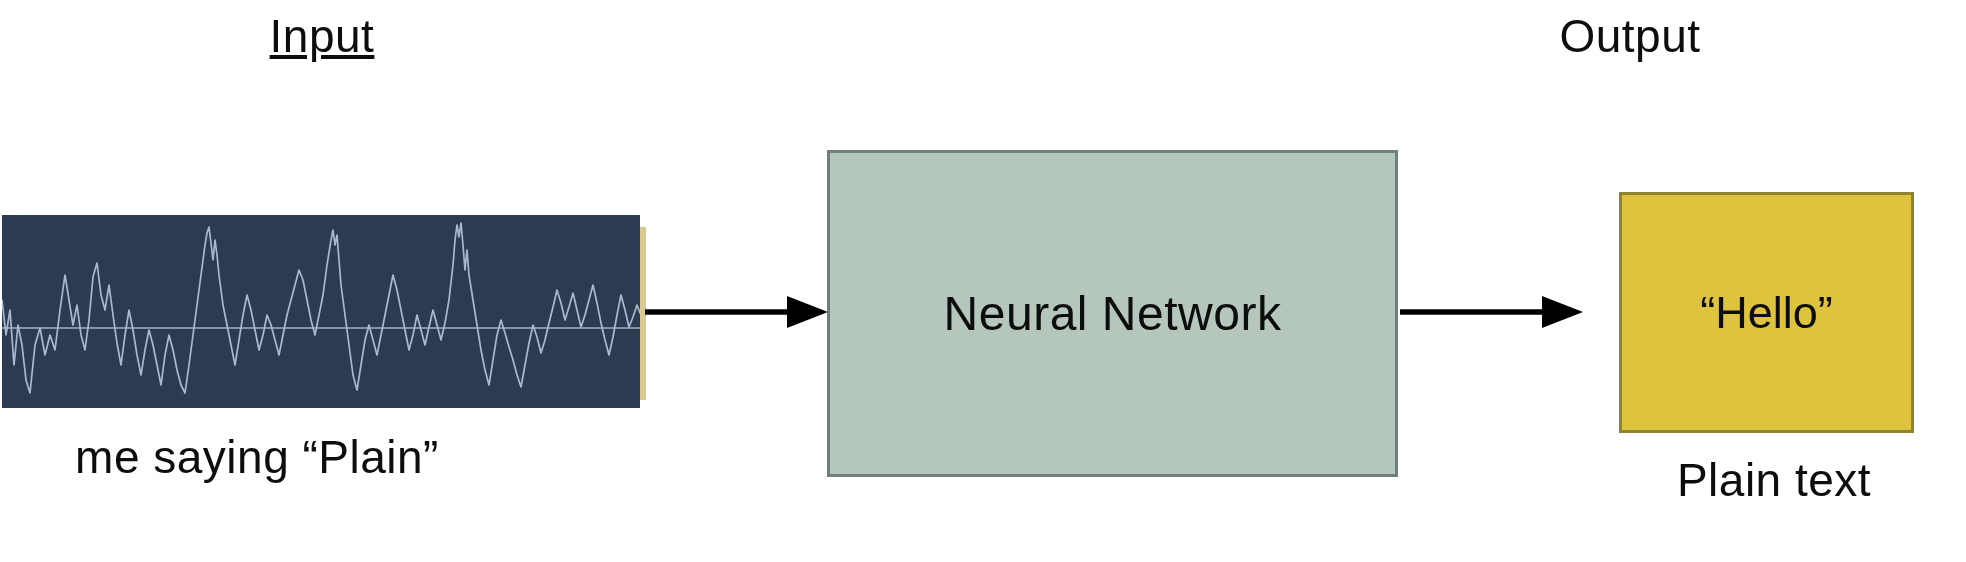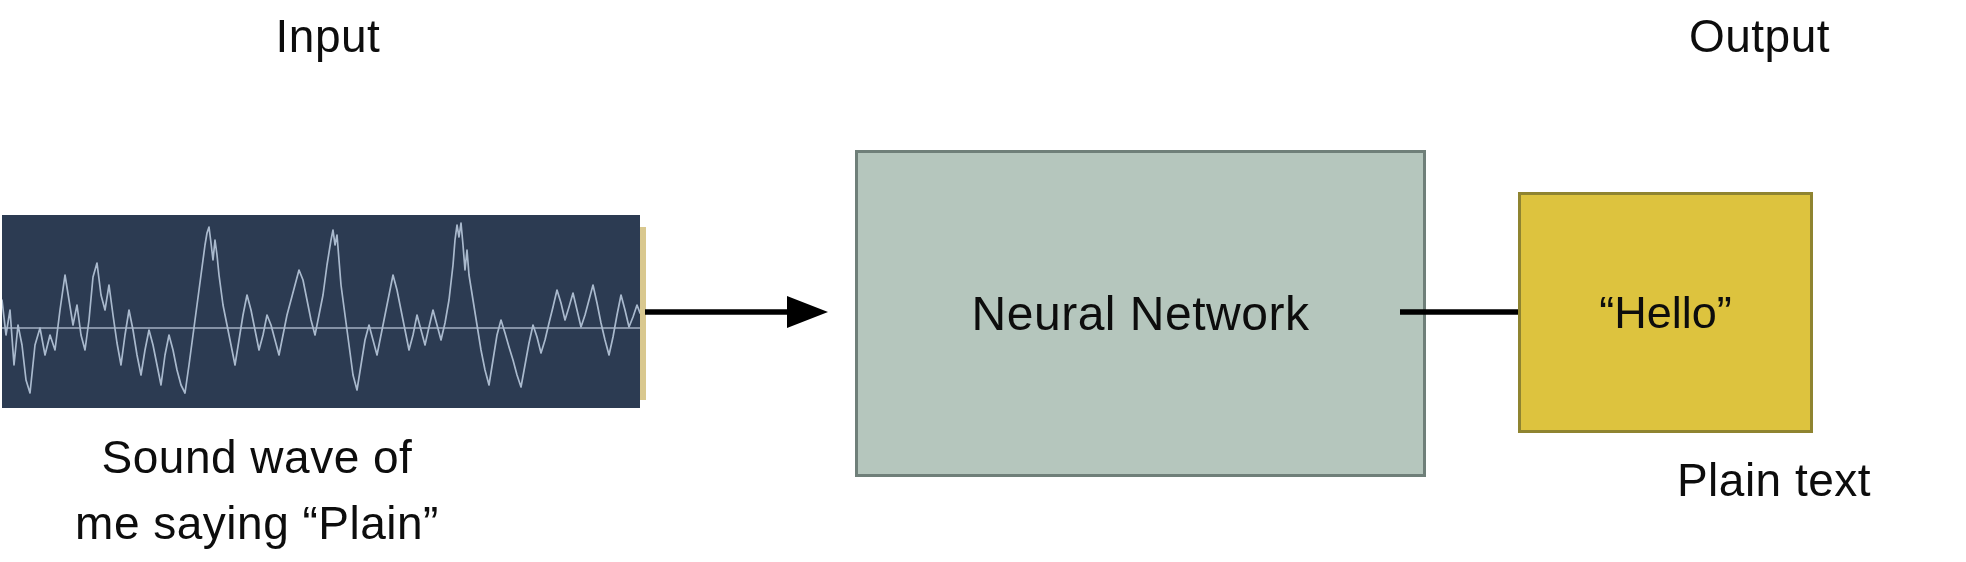--- a/index.html
+++ b/index.html
@@ -14,22 +14,22 @@
   }
   .title {
     position: absolute;
     top: 8px;
     font-size: 46px;
     line-height: 56px;
     text-align: center;
     font-weight: 400;
     letter-spacing: 0.5px;
   }
-  .title.input  { left: 173px; width: 310px; }
-  .title.output { left: 1530px; width: 300px; text-align: right; }
+  .title.input  { left: 167px; width: 310px; text-decoration: underline; }
+  .title.output { left: 1480px; width: 300px; }
 
   .waveform-box {
     position: absolute;
     left: 2px; top: 215px;
     width: 638px; height: 193px;
   }
   .waveform-box svg { display: block; }
 
   .edge-strip {
     position: absolute;
@@ -50,24 +50,23 @@
     box-sizing: border-box;
     text-align: center;
   }
   .node.neural {
     left: 827px; top: 150px;
     width: 571px; height: 327px;
     background: #b5c6bd;
     border: 3px solid #6f7f79;
     font-size: 48px;
     letter-spacing: 0.5px;
-    margin-left: 28px;
   }
   .node.output-box {
-    left: 1518px; top: 192px;
+    left: 1619px; top: 192px;
     width: 295px; height: 241px;
     background: #ddc33e;
     border: 3px solid #8f8430;
     font-size: 45px;
     text-align: right;
   }
 
   .caption {
     position: absolute;
     text-align: center;
@@ -109,19 +108,18 @@
   <svg class="arrow second" viewBox="0 0 185 40">
     <line x1="0" y1="20" x2="146" y2="20" stroke-width="5.5" stroke="#000000"></line>
     <polygon points="142,4 183,20 142,36" fill="#000000"></polygon>
   </svg>
 
   <div class="node output-box" style="background: rgb(221, 195, 62); border-color: rgb(143, 132, 48);">
     <span>“Hello”</span>
   </div>
 
   <div class="caption input-caption">
-    <div>Sound wave of</div>
     <div>me saying “Plain”</div>
   </div>
 
   <div class="caption output-caption">Plain text</div>
 
 </div>
 
 </body></html>

